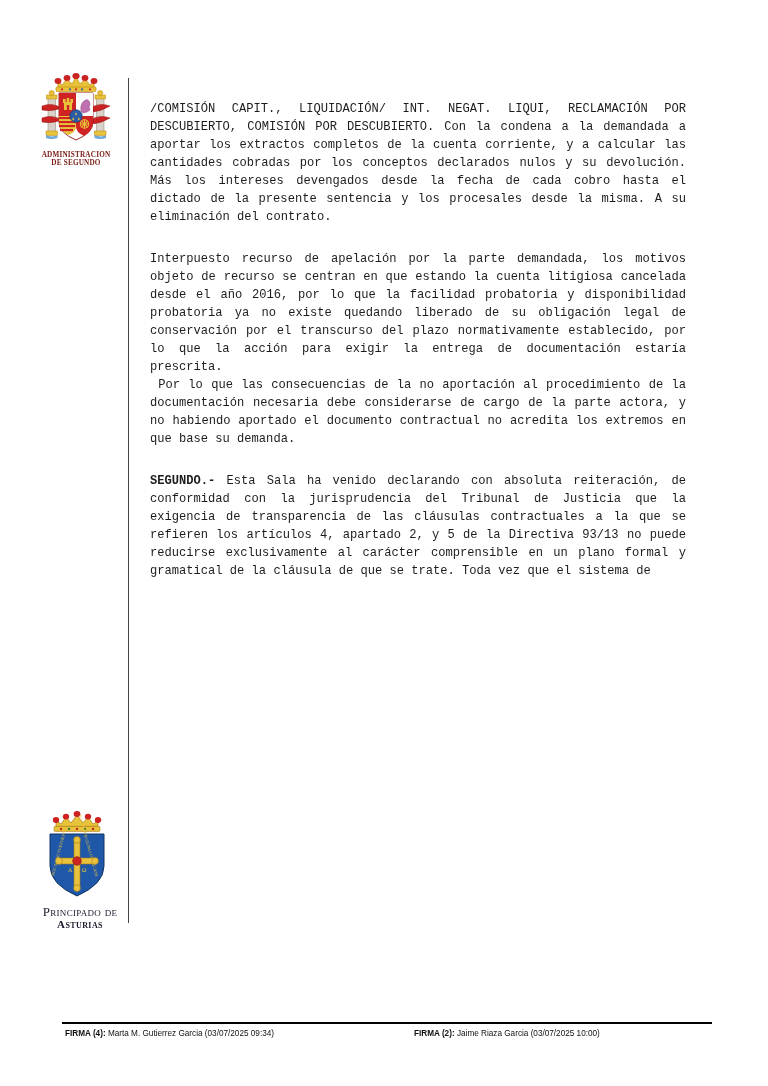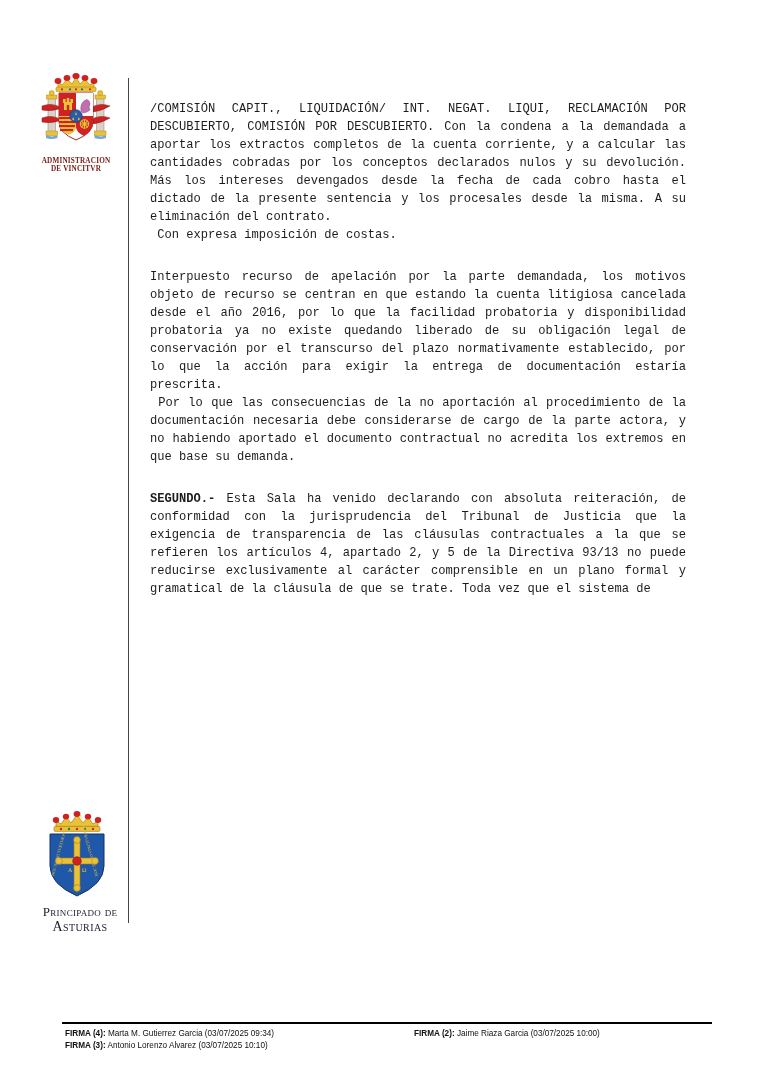--- a/index.html
+++ b/index.html
@@ -39,30 +39,30 @@
   .emblem-asturias { left: 32px; top: 808px; }
 
   .emblem-caption {
     font-family: "Liberation Serif", serif;
     color: #7a2018;
     letter-spacing: 0.2px;
     line-height: 1.08;
   }
   .emblem-spain .emblem-caption {
     font-size: 7.2px;
-    margin-top: 6px;
+    margin-top: 0;
     font-variant: small-caps;
     font-weight: 700;
   }
   .emblem-asturias .emblem-caption {
     color: #1a1a2e;
     margin-top: 3px;
   }
   .cap-line1 { font-size: 13px; font-variant: small-caps; letter-spacing: .3px; }
-  .cap-line2 { font-size: 14px; font-variant: small-caps; letter-spacing: .4px; font-weight: 400;}
+  .cap-line2 { font-size: 11px; font-variant: small-caps; letter-spacing: .4px; font-weight: 700;}
 
   
   .vrule {
     position: absolute;
     left: 128px;
     top: 78px;
     width: 1.3px;
     height: 845px;
     background: #444;
   }
@@ -201,21 +201,21 @@
           <path d="M48 42.2 l1 2 l-1 1.2 l-1-1.2 Z"></path>
           <path d="M45.2 47.2 l1 2 l-1 1.2 l-1-1.2 Z"></path>
           <path d="M50.8 47.2 l1 2 l-1 1.2 l-1-1.2 Z"></path>
         </g>
 
         <path d="M18 65 Q23 67.5 29.5 65.6 L29.5 68 Q23 70 18 68 Z" fill="#6fa8d8"></path>
         <path d="M66.5 65 Q72 67.5 78 65.6 L78 68 Q72 70 66.5 68 Z" fill="#6fa8d8"></path>
       </svg>
       <div class="emblem-caption">
         <div>ADMINISTRACION</div>
-        <div>DE VINCITVR</div>
+        <div>DE SEGUNDO</div>
       </div>
     </div>
 
     <div class="emblem emblem-asturias">
       <svg width="90" height="94" viewBox="0 0 90 94">
 
         <g>
           <path d="M24 19 L24 13 L29 16 L34 9 L39 15 L45 7 L51 15 L56 9 L61 16 L66 13 L66 19 Z" fill="#e8c23a" stroke="#a8791a" stroke-width="0.7"></path>
           <ellipse cx="24" cy="12" rx="3.2" ry="2.9" fill="#cc2222"></ellipse>
           <ellipse cx="34" cy="8.6" rx="3.2" ry="2.9" fill="#cc2222"></ellipse>
@@ -254,21 +254,20 @@
       </div>
     </div>
   </div>
 
   <div class="vrule"></div>
 
   <div class="body-col">
 
     <p class="para"><span>/COMISIÓN CAPIT., LIQUIDACIÓN/ INT. NEGAT. LIQUI, RECLAMACIÓN POR DESCUBIERTO, COMISIÓN POR DESCUBIERTO. Con la condena a la demandada a aportar los extractos completos de la cuenta corriente, y a calcular las cantidades cobradas por los conceptos declarados nulos y su devolución. Más los intereses devengados desde la fecha de cada cobro hasta el dictado de la presente sentencia y los procesales desde la misma. A su eliminación del contrato.</span></p>
 
-    <p class="para"><span> Con expresa imposición de costas.</span></p>
 
     <div class="gap-para"></div>
 
     <p class="para"><span>Interpuesto recurso de apelación por la parte demandada, los motivos objeto de recurso se centran en que estando la cuenta litigiosa cancelada desde el año 2016, por lo que la facilidad probatoria y disponibilidad probatoria ya no existe quedando liberado de su obligación legal de conservación por el transcurso del plazo normativamente establecido, por lo que la acción para exigir la entrega de documentación estaría prescrita.</span></p>
 
     <p class="para"><span> Por lo que las consecuencias de la no aportación al procedimiento de la documentación necesaria debe considerarse de cargo de la parte actora, y no habiendo aportado el documento contractual no acredita los extremos en que base su demanda.</span></p>
 
 
     <div class="gap-para"></div>
 
@@ -278,20 +277,17 @@
 
   <div class="footer">
     <div class="footer-rule"></div>
     <div class="footer-rows">
 
       <div class="footer-row">
         <span class="sig sig-left"><span class="sig-label">FIRMA (4):</span><span class="sig-text"> Marta M. Gutierrez Garcia (03/07/2025 09:34)</span></span>
         <span class="sig sig-right"><span class="sig-label">FIRMA (2):</span><span class="sig-text"> Jaime Riaza Garcia (03/07/2025 10:00)</span></span>
       </div>
 
-      <div class="footer-row">
-        <span class="sig sig-left"><span class="sig-label">FIRMA (3):</span><span class="sig-text"> Antonio Lorenzo Alvarez (03/07/2025 10:10)</span></span>
-      </div>
 
     </div>
   </div>
 
 </div>
 
 </body></html>

